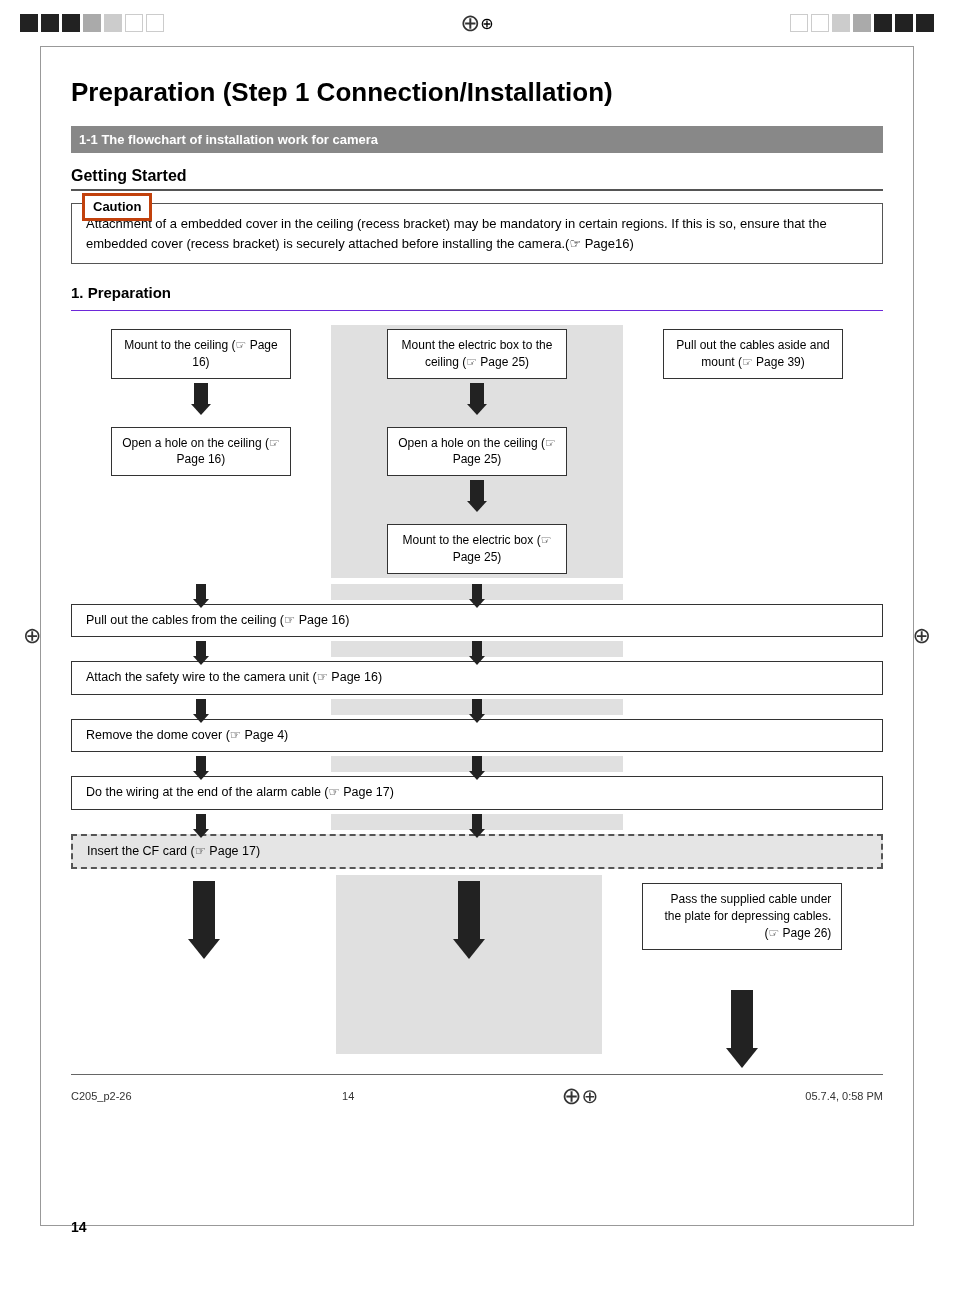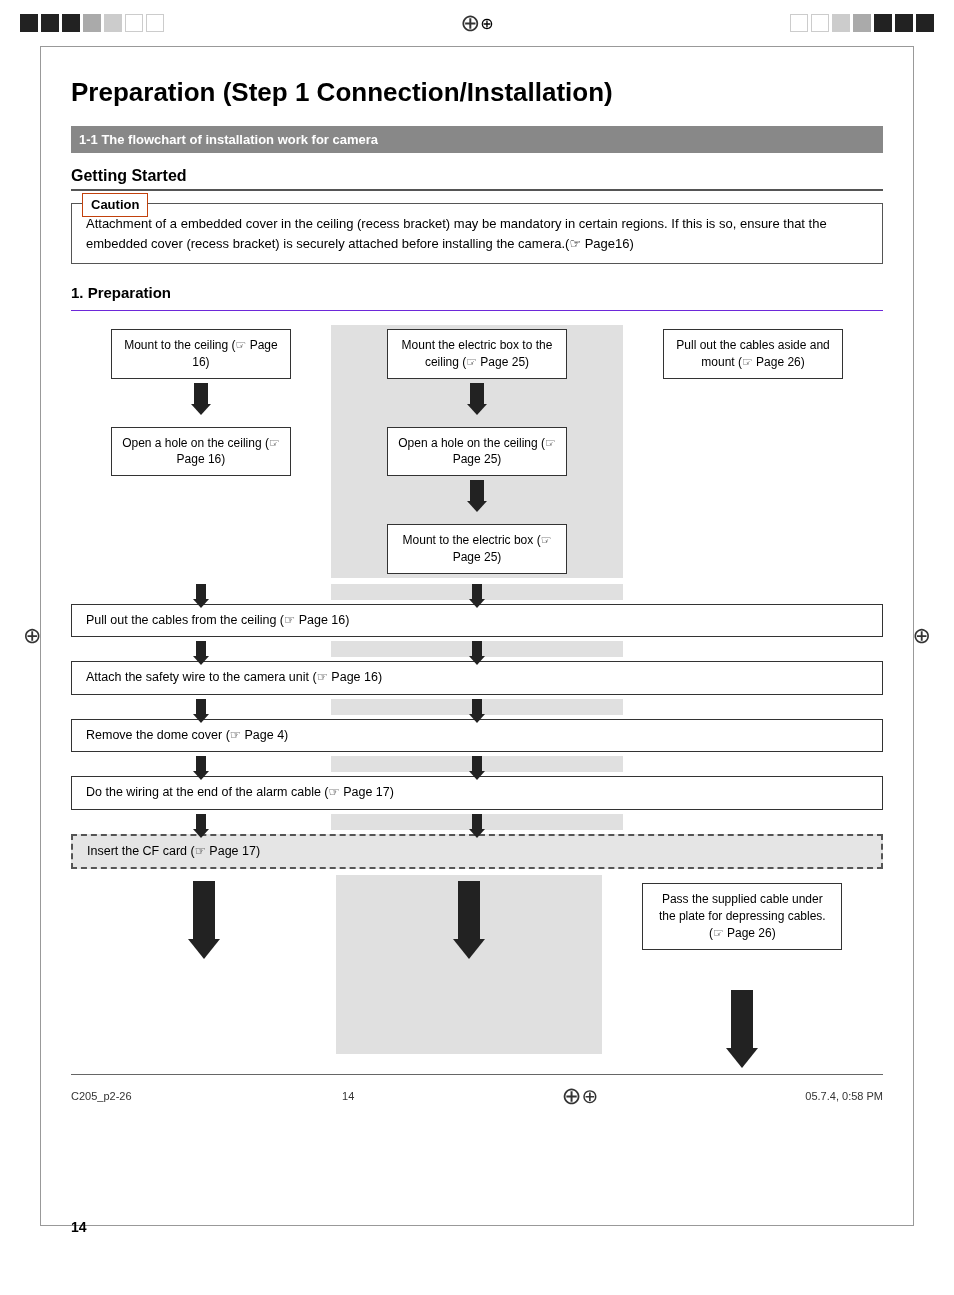--- a/index.html
+++ b/index.html
@@ -93,21 +93,21 @@
       margin-bottom: 20px;
       position: relative;
       font-size: 13px;
       line-height: 1.5;
     }
     .caution-label {
       position: absolute;
       top: -11px;
       left: 10px;
       background: #fff;
-      border: 1px solid #c2410c;
+      border: 3px solid #c2410c;
       padding: 1px 8px;
       font-size: 13px;
       font-weight: bold;
     }
 
     
     .prep-title {
       font-size: 15px;
       font-weight: bold;
       border-bottom: 1px solid #6d28d9;
@@ -377,21 +377,21 @@
           <div class="flow-box">Mount the electric box to the ceiling (☞ Page 25)</div>
           <div class="flow-arrow-down"></div>
           <div style="margin-top:18px;"></div>
           <div class="flow-box">Open a hole on the ceiling (☞ Page 25)</div>
           <div class="flow-arrow-down"></div>
           <div style="margin-top:18px;"></div>
           <div class="flow-box">Mount to the electric box (☞ Page 25)</div>
         </div>
 
         <div class="col-right">
-          <div class="flow-box">Pull out the cables aside and mount (☞ Page 26)</div>
+          <div class="flow-box">Pull out the cables aside and mount (☞ Page 39)</div>
         </div>
 
       </div>
 
       <div class="mid-section-arrows" style="margin-top:6px;">
         <div class="left-part">
           <div class="small-arrow"></div>
         </div>
         <div class="mid-part">
           <div class="small-arrow"></div>
@@ -460,21 +460,21 @@
       </div>
 
       <div class="bottom-section" style="margin-top:6px; min-height: 130px;">
         <div class="bottom-col">
           <div class="big-arrow-down"></div>
         </div>
         <div class="bottom-col mid-bg">
           <div class="big-arrow-down"></div>
         </div>
         <div class="bottom-col" style="justify-content: flex-start; align-items: flex-start; padding: 4px 8px;">
-          <div class="flow-box" style="max-width:200px; width:95%; text-align:center;">Pass the supplied cable under the plate for depressing cables. (☞ Page 26)</div>
+          <div class="flow-box" style="max-width:200px; width:95%; text-align:right;">Pass the supplied cable under the plate for depressing cables. (☞ Page 26)</div>
           <div style="margin-top: 30px; width: 100%; display: flex; justify-content: center;">
             <div class="big-arrow-down"></div>
           </div>
         </div>
       </div>
 
     </div>
 
     <div class="page-num-bottom">14</div>
 

